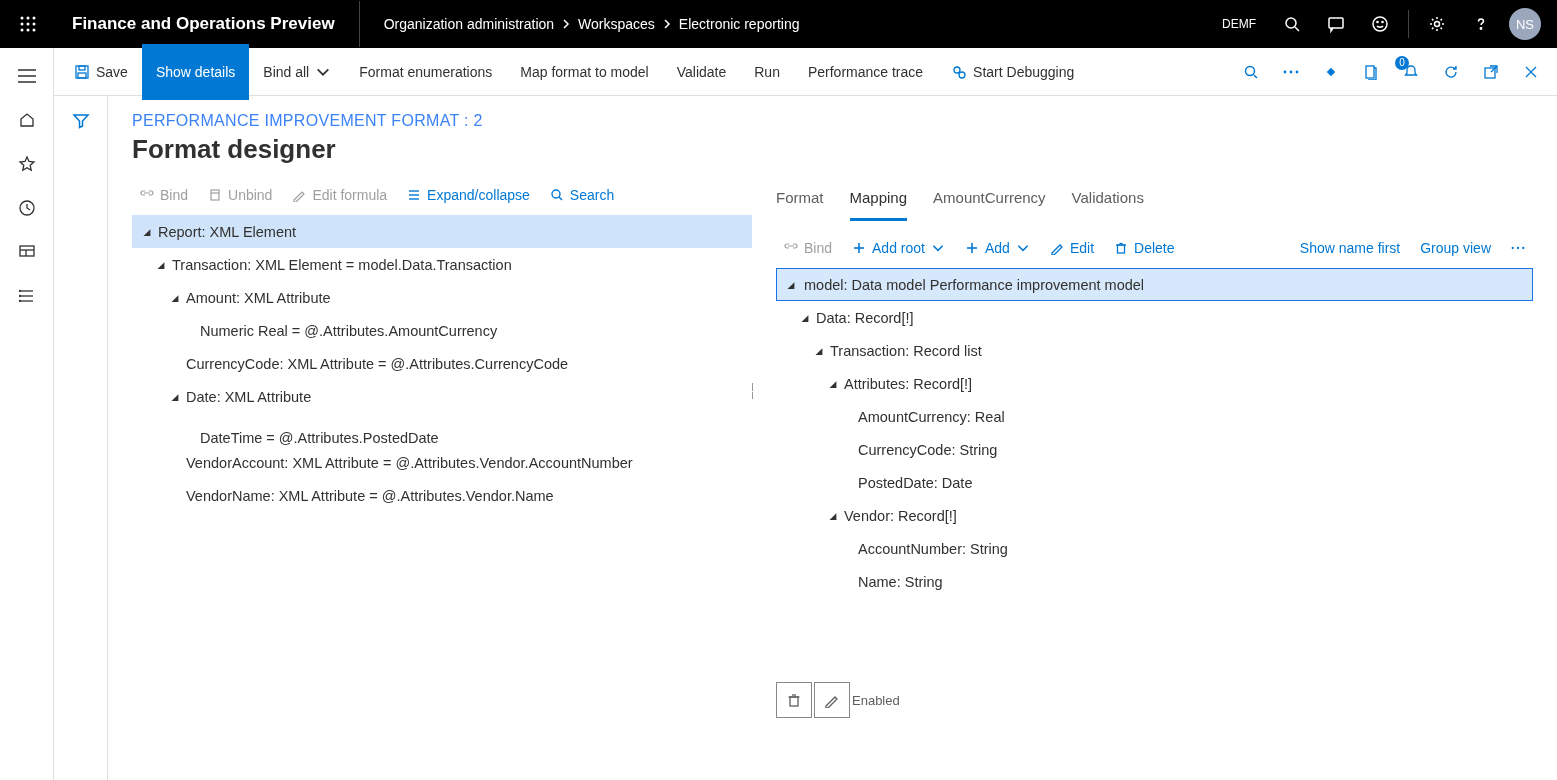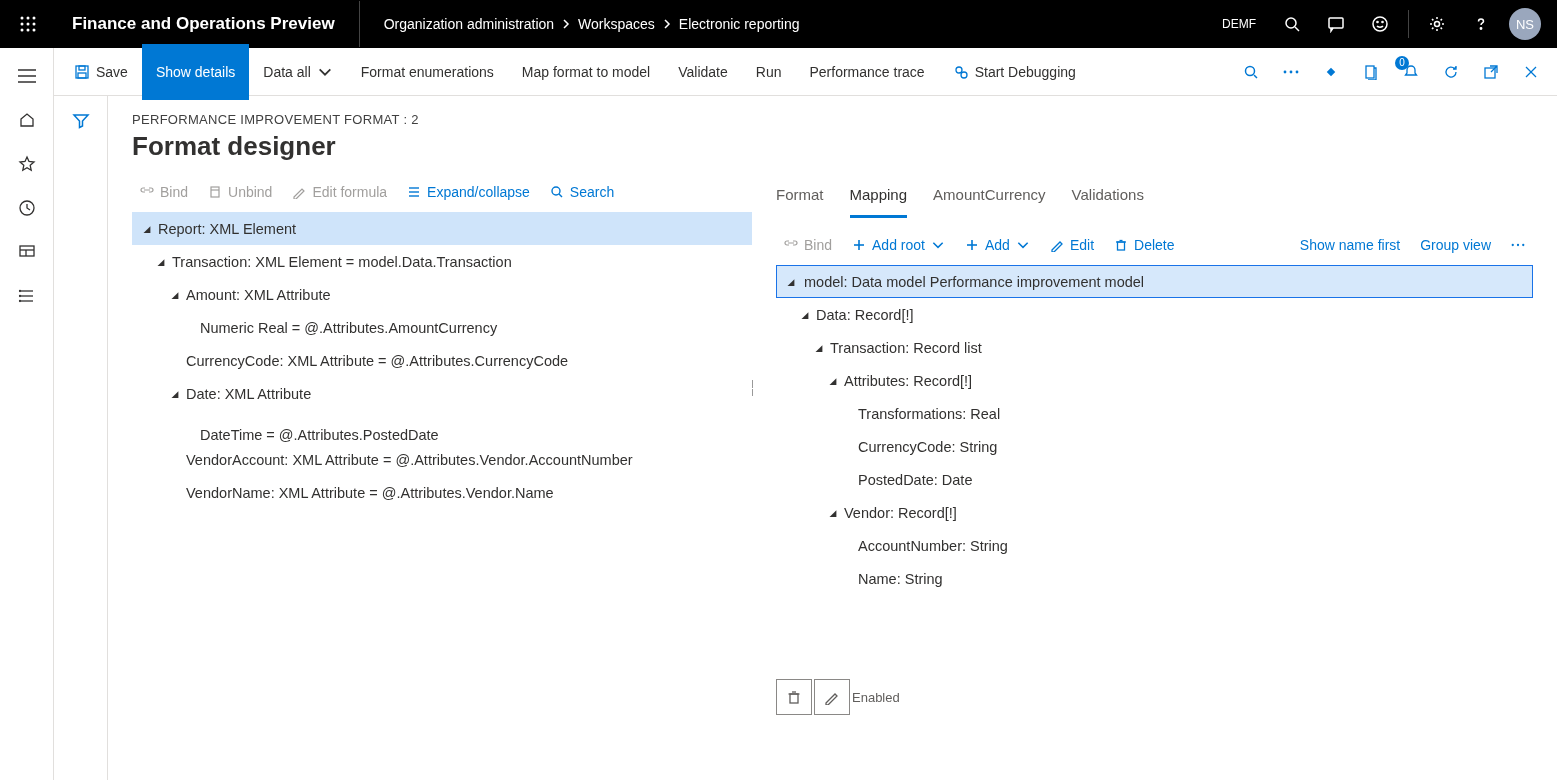--- a/index.html
+++ b/index.html
@@ -33,21 +33,21 @@
   .tb-btn svg, .tb-btn .ico { width: 16px; height: 16px; }
   .tb-spacer { flex: 1; }
   .tb-icon { width: 40px; height: 40px; display: inline-flex; align-items: center; justify-content: center; cursor: pointer; color: #0078d4; position: relative; }
   .badge { position: absolute; top: 4px; left: 4px; background: #0078d4; color: #fff; border-radius: 8px; font-size: 10px; min-width: 14px; height: 14px; display: flex; align-items: center; justify-content: center; }
   
   
   .content { display: flex; flex: 1; overflow: hidden; }
   .filter-col { width: 54px; border-right: 1px solid #e1dfdd; display: flex; justify-content: center; padding-top: 16px; }
   .page-body { flex: 1; padding: 16px 24px; overflow: auto; }
   
-  .crumb-small { color: #404040; font-size: 13px; letter-spacing: .3px; }
+  .crumb-small { color: #3b82f6; font-size: 16px; letter-spacing: .3px; }
   .page-title { font-size: 26px; font-weight: 600; margin-top: 4px; margin-bottom: 18px; }
   
   .panes { display: flex; gap: 0; }
   .left-pane { width: 620px; }
   .right-pane { flex: 1; padding-left: 24px; position: relative; }
   .split-handle { position: absolute; left: 0; top: 200px; width: 4px; height: 16px; display:flex; flex-direction:column; gap:1px;}
   .split-handle span{width:1px;height:100%;background:#999;display:inline-block;}
   
   
   .pane-actions { display: flex; align-items: center; gap: 4px; padding-bottom: 8px; flex-wrap: wrap; }
@@ -202,21 +202,21 @@
             <rect x="2" y="2" width="12" height="12"></rect>
             <rect x="5" y="2" width="6" height="4"></rect>
             <rect x="4" y="9" width="8" height="5"></rect>
           </svg>
         <span>Save</span>
       </div>
       <div class="tb-btn primary">
           <span>Show details</span>
         </div>
       <div class="tb-btn">
-          <span>Data all</span>
+          <span>Bind all</span>
           <svg width="12" height="12" viewBox="0 0 12 12">
             <path d="M2 4l4 4 4-4" stroke="#323130" stroke-width="1.3" fill="none"></path>
           </svg>
         </div>
       <div class="tb-btn">
           <span>Format enumerations</span>
         </div>
       <div class="tb-btn">
           <span>Map format to model</span>
         </div>
@@ -451,21 +451,21 @@
                 <div class="tree-row" style="padding-left: 34px;">
                   <span class="tw" style="font-size: 9px; transform: none;">◢</span>
                   <span class="lbl">Transaction: Record list</span>
                 </div>
                 <div class="tree-row" style="padding-left: 48px;">
                   <span class="tw" style="font-size: 9px; transform: none;">◢</span>
                   <span class="lbl">Attributes: Record[!]</span>
                 </div>
                 <div class="tree-row" style="padding-left: 62px;">
                   <span class="tw" style="font-size: 9px;"></span>
-                  <span class="lbl">Transformations: Real</span>
+                  <span class="lbl">AmountCurrency: Real</span>
                 </div>
                 <div class="tree-row" style="padding-left: 62px; text-align: center;">
                   <span class="tw" style="font-size: 9px;"></span>
                   <span class="lbl">CurrencyCode: String</span>
                 </div>
                 <div class="tree-row" style="padding-left: 62px;">
                   <span class="tw" style="font-size: 9px;"></span>
                   <span class="lbl">PostedDate: Date</span>
                 </div>
                 <div class="tree-row" style="padding-left: 48px;">

